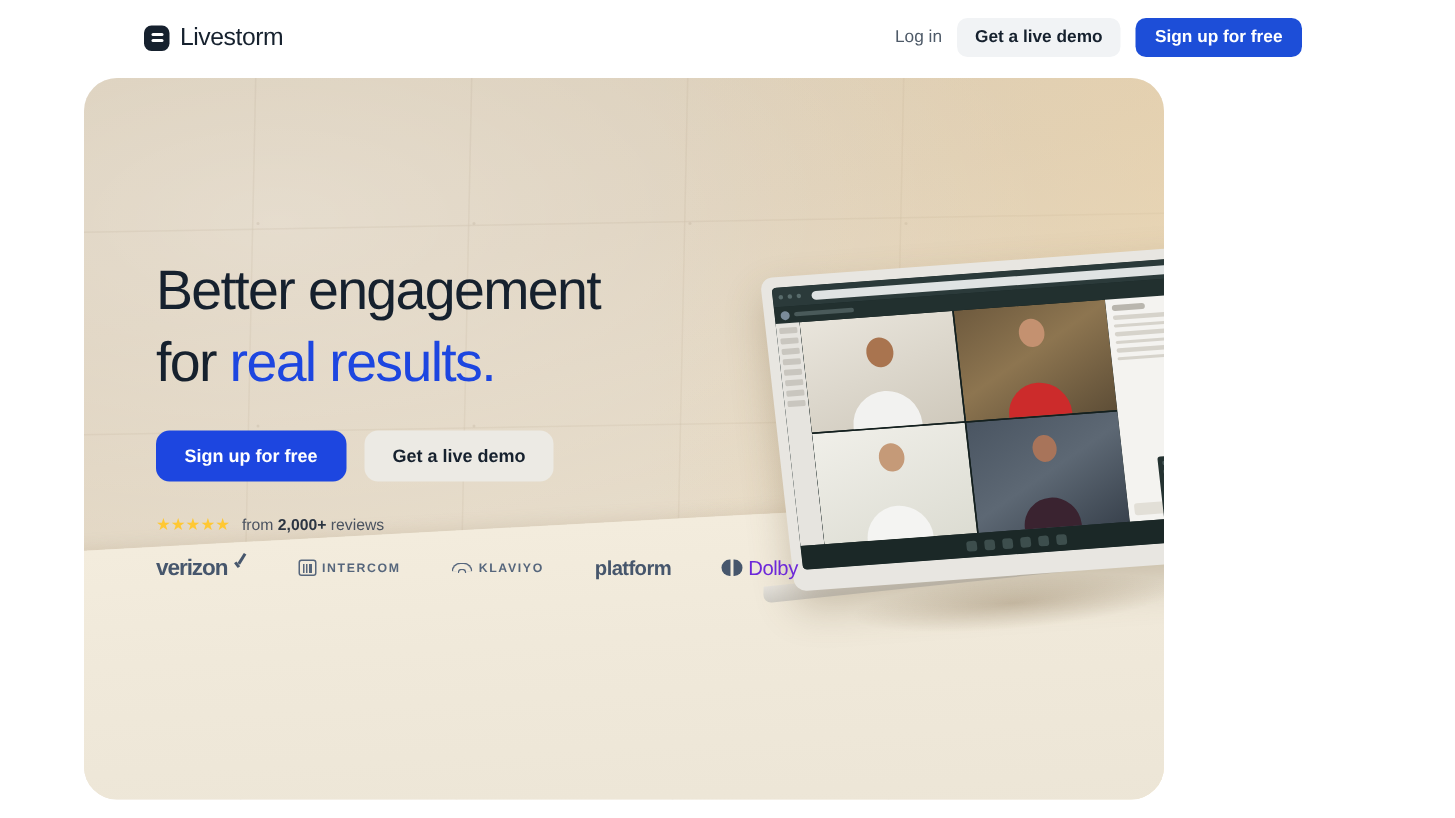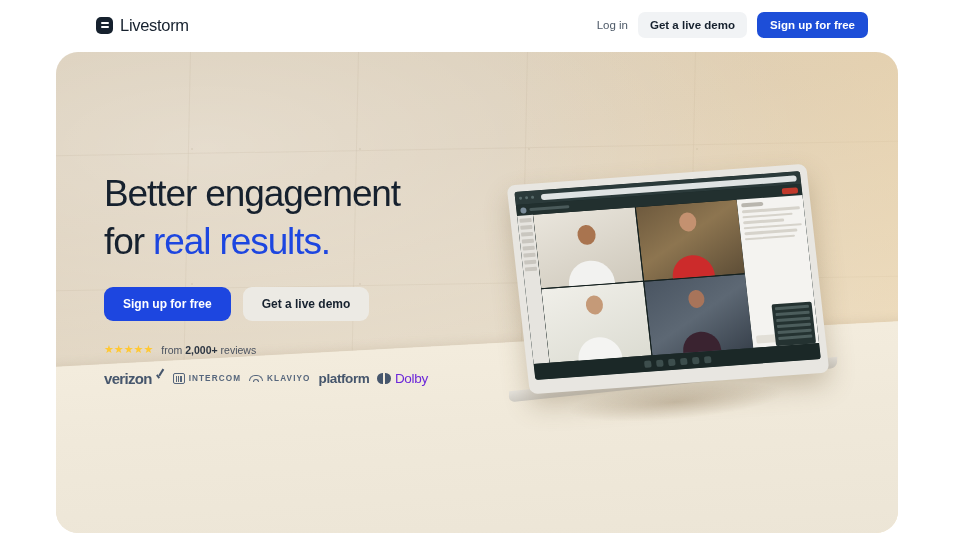--- a/index.html
+++ b/index.html
@@ -63,21 +63,21 @@
   }
   .btn-primary {
     background: #1d4ed8; color: #ffffff;
     padding: 7px 13px;
   }
 
   
   .hero {
     position: absolute;
     left: 56px; top: 52px;
-    width: 842px; height: 481px;
+    width: 720px; height: 481px;
     border-radius: 22px;
     overflow: hidden;
   }
   
   .wall {
     position: absolute; inset: 0;
     background:
       radial-gradient(120% 90% at 18% 20%, rgba(255,255,255,0.30), rgba(255,255,255,0) 60%),
       linear-gradient(168deg, #d8cbb5 0%, #dccfba 28%, #e4d9c6 55%, #ece3d3 78%, #f1ead9 100%);
   }
@@ -138,21 +138,21 @@
 
   .rating-row {
     margin-top: 22px; display: flex; align-items: center; gap: 8px;
   }
   .stars { display: flex; gap: 1px; font-size: 11px; color: #ffc833; letter-spacing: 0px; }
   .rating-text { font-size: 10.5px; color: #4b5360; }
   .rating-text b { font-weight: bold; color: #2c3542; }
 
   
   .logos {
-    margin-top: 14px; display: flex; align-items: center; gap: 8px;
+    margin-top: 14px; display: flex; align-items: center; gap: 34px;
     color: #5a6a80;
   }
   .logo { display: flex; align-items: center; gap: 4px; }
   .logo-verizon {
     font-size: 15px; font-weight: bold; letter-spacing: -0.7px; color: #46566c;
     position: relative;
   }
   .vz-check {
     display: inline-block; width: 8px; height: 8px; margin-left: 1px;
     position: relative; top: -4px;

